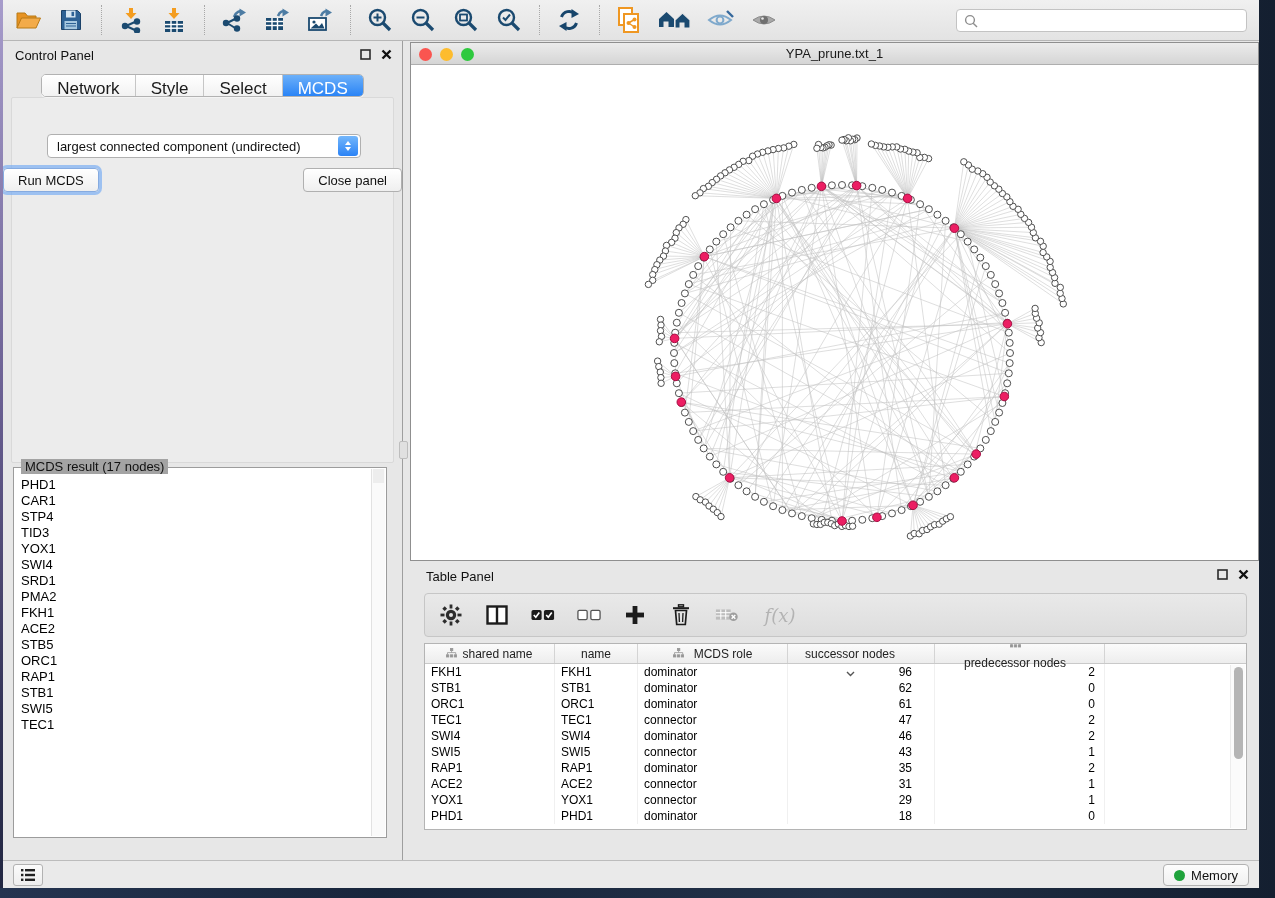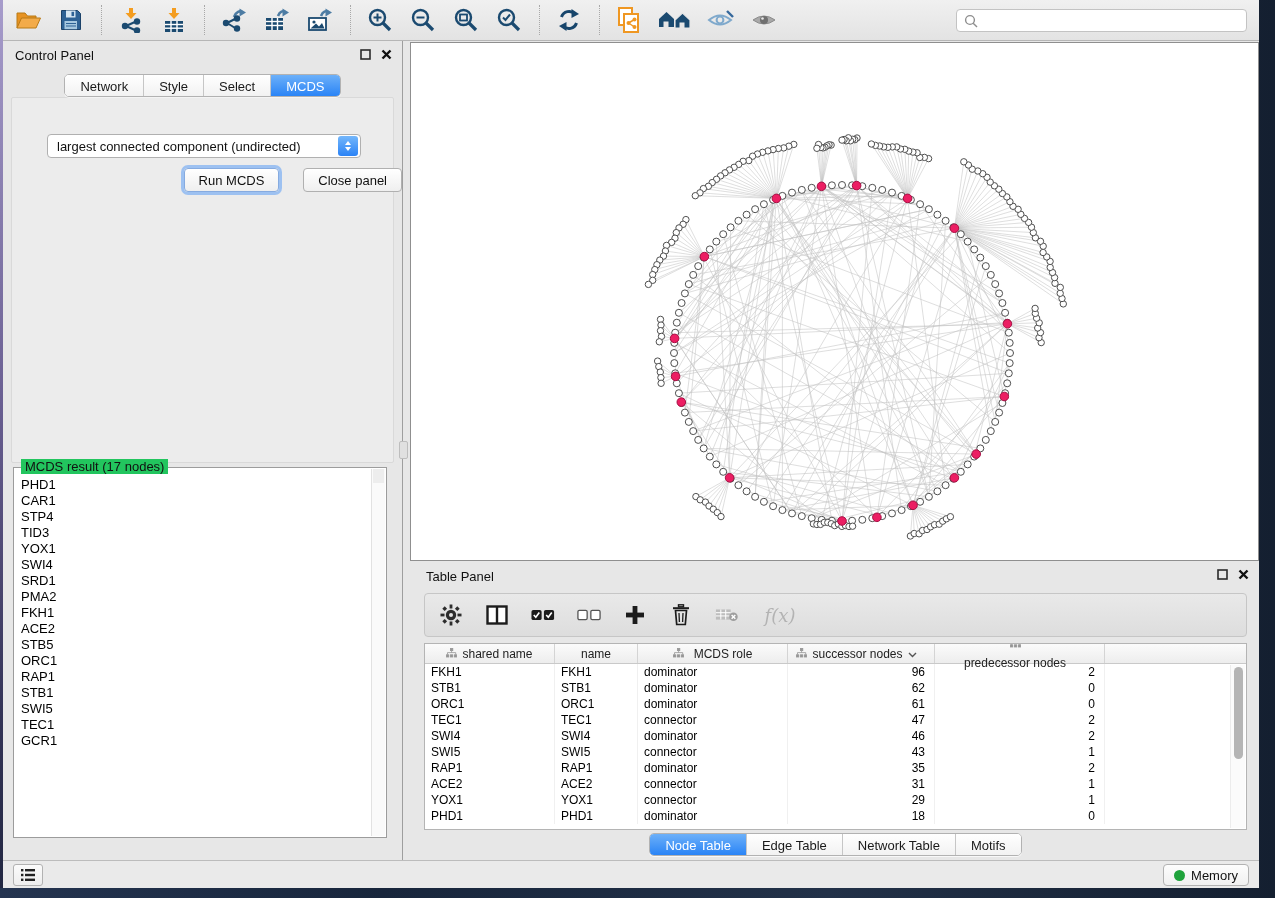--- a/index.html
+++ b/index.html
@@ -27,42 +27,42 @@
   .right-area{position:absolute;left:404px;top:0;right:0;height:819px;background:#e7e7e7;}
 
   
   .cp-title{position:absolute;left:12px;top:7px;font-size:13px;color:#111;}
   .panel-btns{position:absolute;right:10px;top:8px;display:flex;gap:10px;align-items:center;}
   .cp-inner{position:absolute;left:8px;right:8px;top:56px;height:366px;background:#ececec;
     border:1px solid #d9d9d9;border-radius:2px;}
   .cp-tabs{position:absolute;left:0;right:0;top:33px;display:flex;justify-content:center;}
   .seg{display:inline-flex;border:1px solid #b2b2b2;border-radius:5px;overflow:hidden;height:23px;
     background:#fff;box-shadow:0 1px 0 rgba(255,255,255,.7);}
-  .seg button{border:none;background:linear-gradient(#fff,#f2f2f2);padding:4px 15px;font-size:13px;
+  .seg button{border:none;background:linear-gradient(#fff,#f2f2f2);padding:4px 15px;font-size:17px;
     font-family:"Liberation Sans",sans-serif;color:#1a1a1a;border-right:1px solid #c6c6c6;height:100%;}
   .seg button:last-child{border-right:none;}
   .seg button.active{background:linear-gradient(#6cb0f9,#2a84f6);color:#fff;}
   .opt-label{position:absolute;left:0;right:0;top:75px;text-align:center;font-size:13px;color:#111;}
   .select{position:absolute;left:44px;top:93px;width:314px;height:24px;background:#fff;
     border:1px solid #b0b0b0;border-radius:4px;display:flex;align-items:center;}
   .select .val{flex:1;padding:0 9px;font-size:13px;color:#111;white-space:nowrap;}
   .select .step{width:20px;height:20px;margin-right:2px;border-radius:3px;
     background:linear-gradient(#74b7fb,#2b83f6);display:flex;flex-direction:column;
     align-items:center;justify-content:center;gap:2px;}
   .tri-up{width:0;height:0;border-left:3.5px solid transparent;border-right:3.5px solid transparent;
     border-bottom:4.5px solid #fff;}
   .tri-dn{width:0;height:0;border-left:3.5px solid transparent;border-right:3.5px solid transparent;
     border-top:4.5px solid #fff;}
-  .cp-buttons{position:absolute;left:0;right:0;top:127px;display:flex;justify-content:flex-end;gap:24px;padding-left:36px;}
+  .cp-buttons{position:absolute;left:0;right:0;top:127px;display:flex;justify-content:space-between;gap:24px;}
   .btn{height:24px;padding:0 14px;border:1px solid #b0b0b0;border-radius:4px;
     background:linear-gradient(#fff,#efefef);font-size:13px;font-family:"Liberation Sans",sans-serif;color:#111;}
   .btn.focusring{box-shadow:0 0 0 3px rgba(115,170,245,.65);border-color:#86abe0;}
   .groupbox{position:absolute;left:10px;right:15px;top:426px;bottom:22px;border:1px solid #9c9c9c;
     background:#fff;}
-  .groupbox .legend{position:absolute;top:-9px;left:7px;background:#22c55e;padding:0 4px;
+  .groupbox .legend{position:absolute;top:-9px;left:7px;background:#a3a3a3;padding:0 4px;
     font-size:13px;color:#111;}
   .mcds-list{position:absolute;left:1px;top:3px;bottom:1px;right:15px;overflow:hidden;padding:6px 0 0 6px;}
   .mcds-list div{font-size:13px;line-height:16px;color:#000;}
   .gb-scroll{position:absolute;top:1px;bottom:1px;right:1px;width:14px;background:#fafafa;
     border-left:1px solid #e2e2e2;}
   .gb-scroll::before{content:"";position:absolute;left:1px;right:1px;top:0;height:14px;background:#ededed;}
 
   
   .net-window{position:absolute;left:3px;top:1px;right:0;height:519px;border:1px solid #8f8f8f;
     background:#fff;}
@@ -83,21 +83,21 @@
   .fx-label{font-family:"DejaVu Serif",serif;font-style:italic;font-size:18px;color:#b3b3b3;}
   .tp-table{position:absolute;left:14px;right:12px;top:80px;height:187px;background:#fff;
     border:1px solid #b4b4b4;overflow:hidden;}
   .thead{display:flex;height:20px;background:linear-gradient(#fbfbfb,#ededed);
     border-bottom:1px solid #c9c9c9;}
   .hcell{display:flex;align-items:center;justify-content:center;gap:5px;font-size:12px;color:#222;
     border-right:1px solid #d4d4d4;height:100%;}
   .trow{display:flex;height:16px;}
   .tcell{font-size:12px;color:#000;padding:1px 4px 0 6px;border-right:1px solid #f0f0f0;
     white-space:nowrap;overflow:hidden;}
-  .c0{width:130px;} .c1{width:83px;} .c2{width:150px;} .c3{width:147px;text-align:right;padding-right:9px;}
+  .c0{width:130px;} .c1{width:83px;} .c2{width:150px;} .c3{width:147px;text-align:right;padding-right:22px;flex-direction:column;}
   .c4{width:170px;text-align:right;padding-right:9px;} .cf{flex:1;border-right:none;}
   .tbody-scroll{position:absolute;top:21px;bottom:1px;right:1px;width:15px;background:#fbfbfb;
     border-left:1px solid #ececec;}
   .tbody-thumb{position:absolute;left:3px;top:2px;width:9px;height:92px;background:#b5b5b5;border-radius:5px;}
   .tp-tabs{position:absolute;left:14px;right:12px;top:270px;display:flex;justify-content:center;}
 
   
   .status-bar{position:absolute;left:0;right:0;bottom:0;height:28px;background:#eaeaea;
     border-top:1px solid #bcbcbc;}
   .list-btn{position:absolute;left:10px;top:3px;width:30px;height:22px;border:1px solid #b2b2b2;
@@ -319,28 +319,35 @@
             <div>SRD1</div>
             <div>PMA2</div>
             <div>FKH1</div>
             <div>ACE2</div>
             <div>STB5</div>
             <div>ORC1</div>
             <div>RAP1</div>
             <div>STB1</div>
             <div>SWI5</div>
             <div>TEC1</div>
-            <div>GCR1</div>
           </div>
         <div class="gb-scroll"></div>
       </div>
     </div>
 
     <div class="right-area">
       <div class="net-window">
+        <div class="net-titlebar">
+          <div class="lights">
+            <div class="light" id="light-red" style="background: rgb(250, 85, 80);"></div>
+            <div class="light" id="light-yellow" style="background: rgb(253, 188, 46);"></div>
+            <div class="light" id="light-green" style="background: rgb(46, 201, 62);"></div>
+          </div>
+          <div class="net-title">YPA_prune.txt_1</div>
+        </div>
         <div class="net-canvas">
           <svg id="net-svg" width="866" height="494" viewBox="0 0 866 494">
               <g stroke="#9b9b9b" stroke-width="0.55" opacity="0.6">
                 <line x1="365.4" y1="133.4" x2="292.7" y2="383.4"></line>
                 <line x1="365.4" y1="133.4" x2="273.9" y2="228.4"></line>
                 <line x1="365.4" y1="133.4" x2="526.4" y2="426.3"></line>
                 <line x1="365.4" y1="133.4" x2="344.1" y2="431.8"></line>
                 <line x1="365.4" y1="133.4" x2="509.1" y2="139.2"></line>
                 <line x1="365.4" y1="133.4" x2="264.2" y2="308.3"></line>
                 <line x1="365.4" y1="133.4" x2="410.7" y2="121.2"></line>
@@ -1183,28 +1190,20 @@
                 <div class="tcell c3">18</div>
                 <div class="tcell c4">0</div>
                 <div class="tcell cf"></div>
               </div>
             </div>
           <div class="tbody-scroll">
               <div class="tbody-thumb"></div>
             </div>
         </div>
 
-        <div class="tp-tabs">
-            <div class="seg" id="tp-tabs">
-              <button class="active">Node Table</button>
-              <button>Edge Table</button>
-              <button>Network Table</button>
-              <button>Motifs</button>
-            </div>
-          </div>
       </div>
     </div>
   </div>
 
   <div class="status-bar">
     <div class="list-btn">
       <svg width="16" height="14" viewBox="0 0 16 14">
           <g fill="#222">
             <rect x="1" y="1" width="2.4" height="2.4"></rect>
             <rect x="5" y="1" width="10" height="2.4"></rect>

